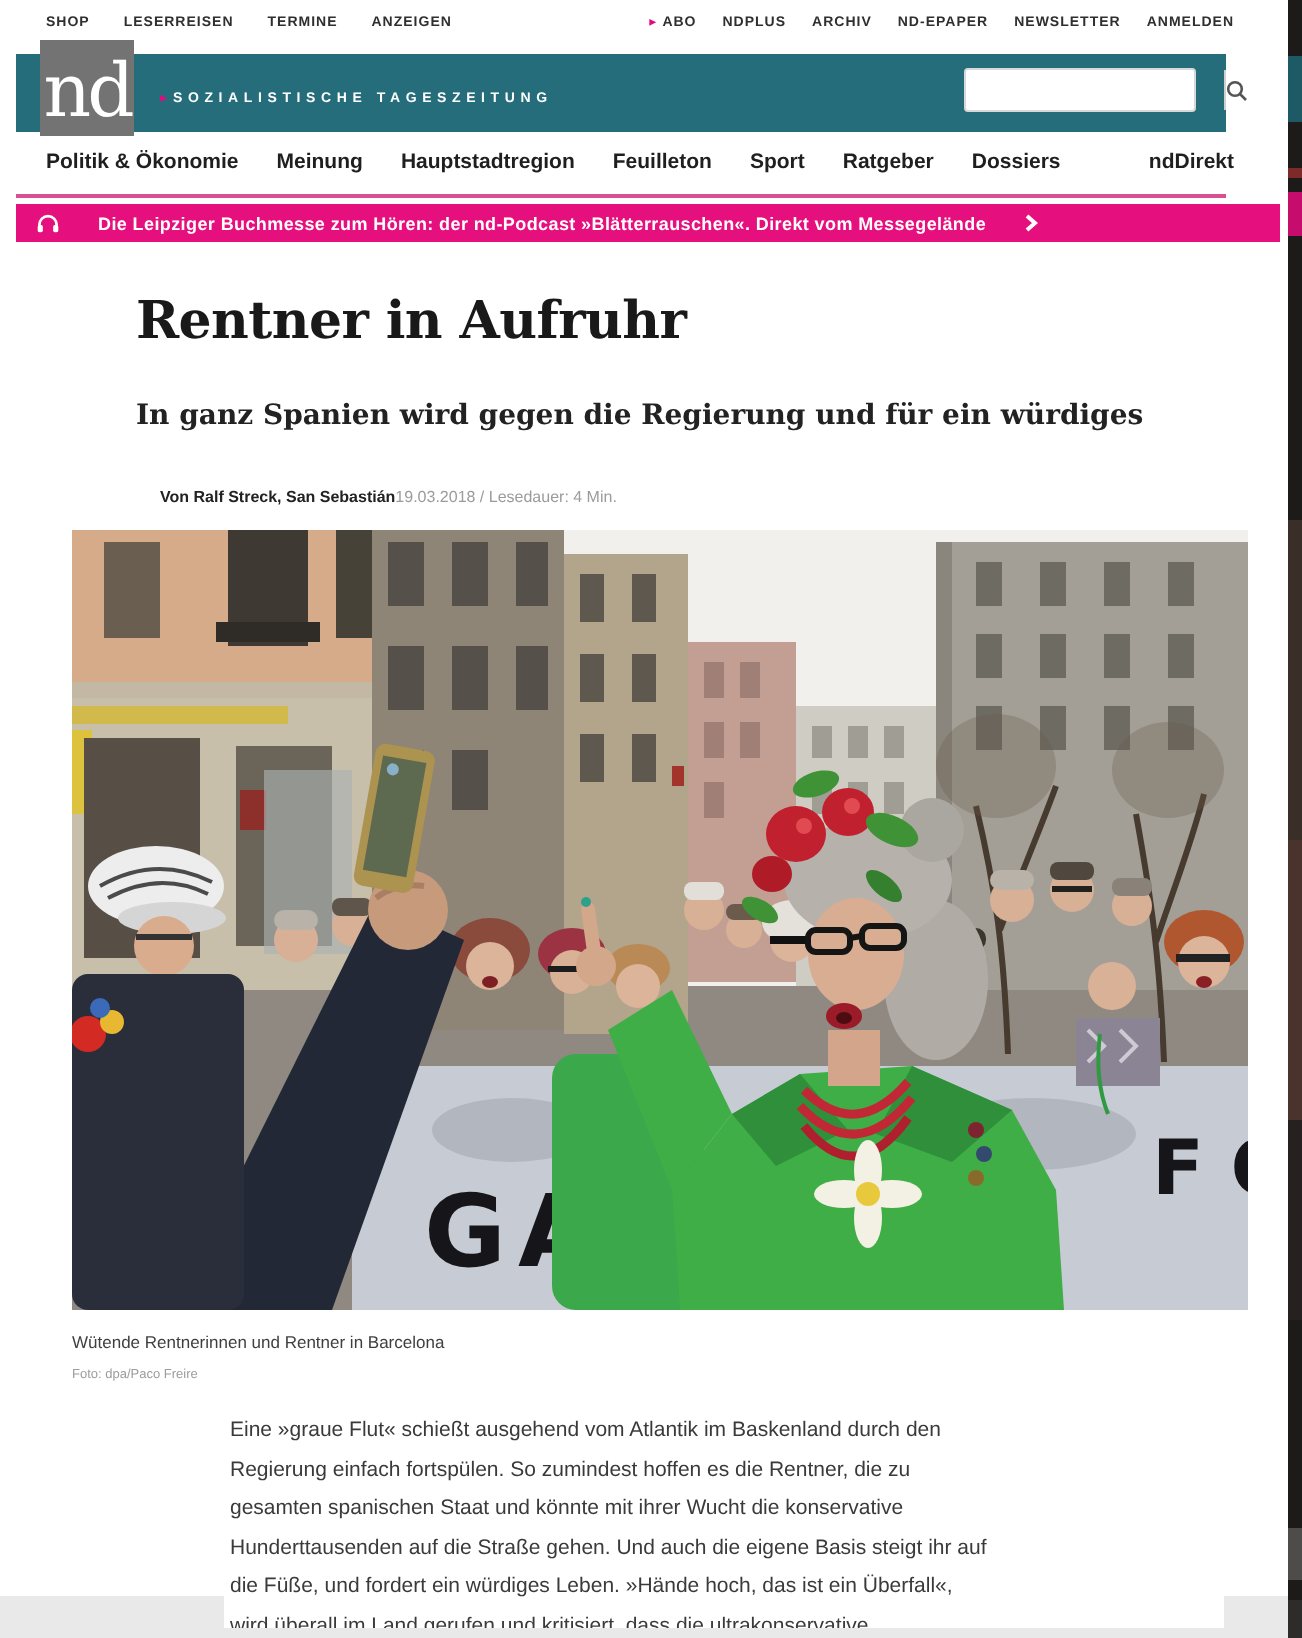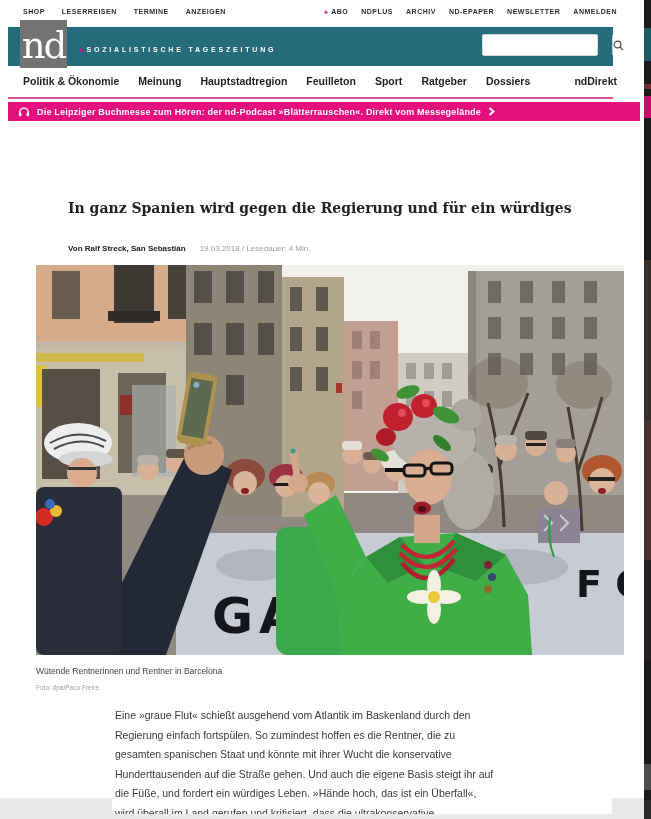--- a/index.html
+++ b/index.html
@@ -57,38 +57,38 @@
   }
   .mainnav a {
     font-size:10.5px; font-weight:bold; color:#1f1f1f; text-decoration:none; white-space:nowrap;
   }
   .mainnav .nddirekt { margin-left:auto; }
   .pink-rule { position:absolute; left:8px; top:97px; width:605px; height:2px; background:#d94f94; }
 
   
   .promo {
     position:absolute; left:8px; top:102px; width:632px; height:19px; background:#e50f7e;
-    display:flex; align-items:center; padding-left:10px; gap:7px; cursor:pointer;
+    display:flex; align-items:center; padding-left:10px; gap:19px; cursor:pointer;
   }
   .promo .ptext { color:#fff; font-size:9px; font-weight:bold; letter-spacing:.2px; white-space:nowrap; }
   .promo svg { display:block; }
 
   
   .title {
     position:absolute; left:68px; top:146px;
     font-family:"DejaVu Serif","Liberation Serif",serif; font-weight:bold;
     font-size:26px; letter-spacing:-.3px; color:#191919;
   }
   .subtitle {
     position:absolute; left:68px; top:197px;
     font-family:"DejaVu Serif","Liberation Serif",serif; font-weight:bold;
     font-size:14px; line-height:22px; color:#222;
   }
   .subtitle div { white-space:nowrap; }
-  .byline { position:absolute; left:68px; top:244px; display:flex; gap:14px; align-items:center; }
+  .byline { position:absolute; left:80px; top:244px; display:flex; align-items:center; }
   .byline .author { font-size:8px; font-weight:bold; color:#222; white-space:nowrap; }
   .byline .meta   { font-size:8px; color:#9b9b9b; white-space:nowrap; }
 
   
   .photo { position:absolute; left:36px; top:265px; width:588px; height:390px; overflow:hidden; background:#ddd; }
   .photo svg { display:block; }
   .caption { position:absolute; left:36px; top:666px; font-size:8.5px; color:#3f3f3f; }
   .credit  { position:absolute; left:36px; top:684px; font-size:6.5px; color:#9c9c9c; }
 
   
@@ -172,20 +172,21 @@
       <path d="M2 9 L2 7 a5 5 0 0 1 10 0 L12 9" fill="none" stroke="#fff" stroke-width="1.6"></path>
       <rect x="1" y="7.2" width="3" height="4.2" rx="1" fill="#fff"></rect>
       <rect x="10" y="7.2" width="3" height="4.2" rx="1" fill="#fff"></rect>
     </svg>
     <span class="ptext">Die Leipziger Buchmesse zum Hören: der nd-Podcast »Blätterrauschen«. Direkt vom Messegelände</span>
     <svg width="7" height="9" viewBox="0 0 7 9">
       <polyline points="1.5,1 5.5,4.5 1.5,8" fill="none" stroke="#fff" stroke-width="2"></polyline>
     </svg>
   </div>
 
+  <h1 class="title">Rentner in Aufruhr</h1>
   <div class="subtitle">
     <div>In ganz Spanien wird gegen die Regierung und für ein würdiges</div>
   </div>
   <div class="byline">
     <span class="author">Von Ralf Streck, San Sebastián</span>
     <span class="meta">19.03.2018 / Lesedauer: 4 Min.</span>
   </div>
 
   <figure class="photo">
     <svg width="588" height="390" viewBox="0 0 588 390" preserveAspectRatio="none">

